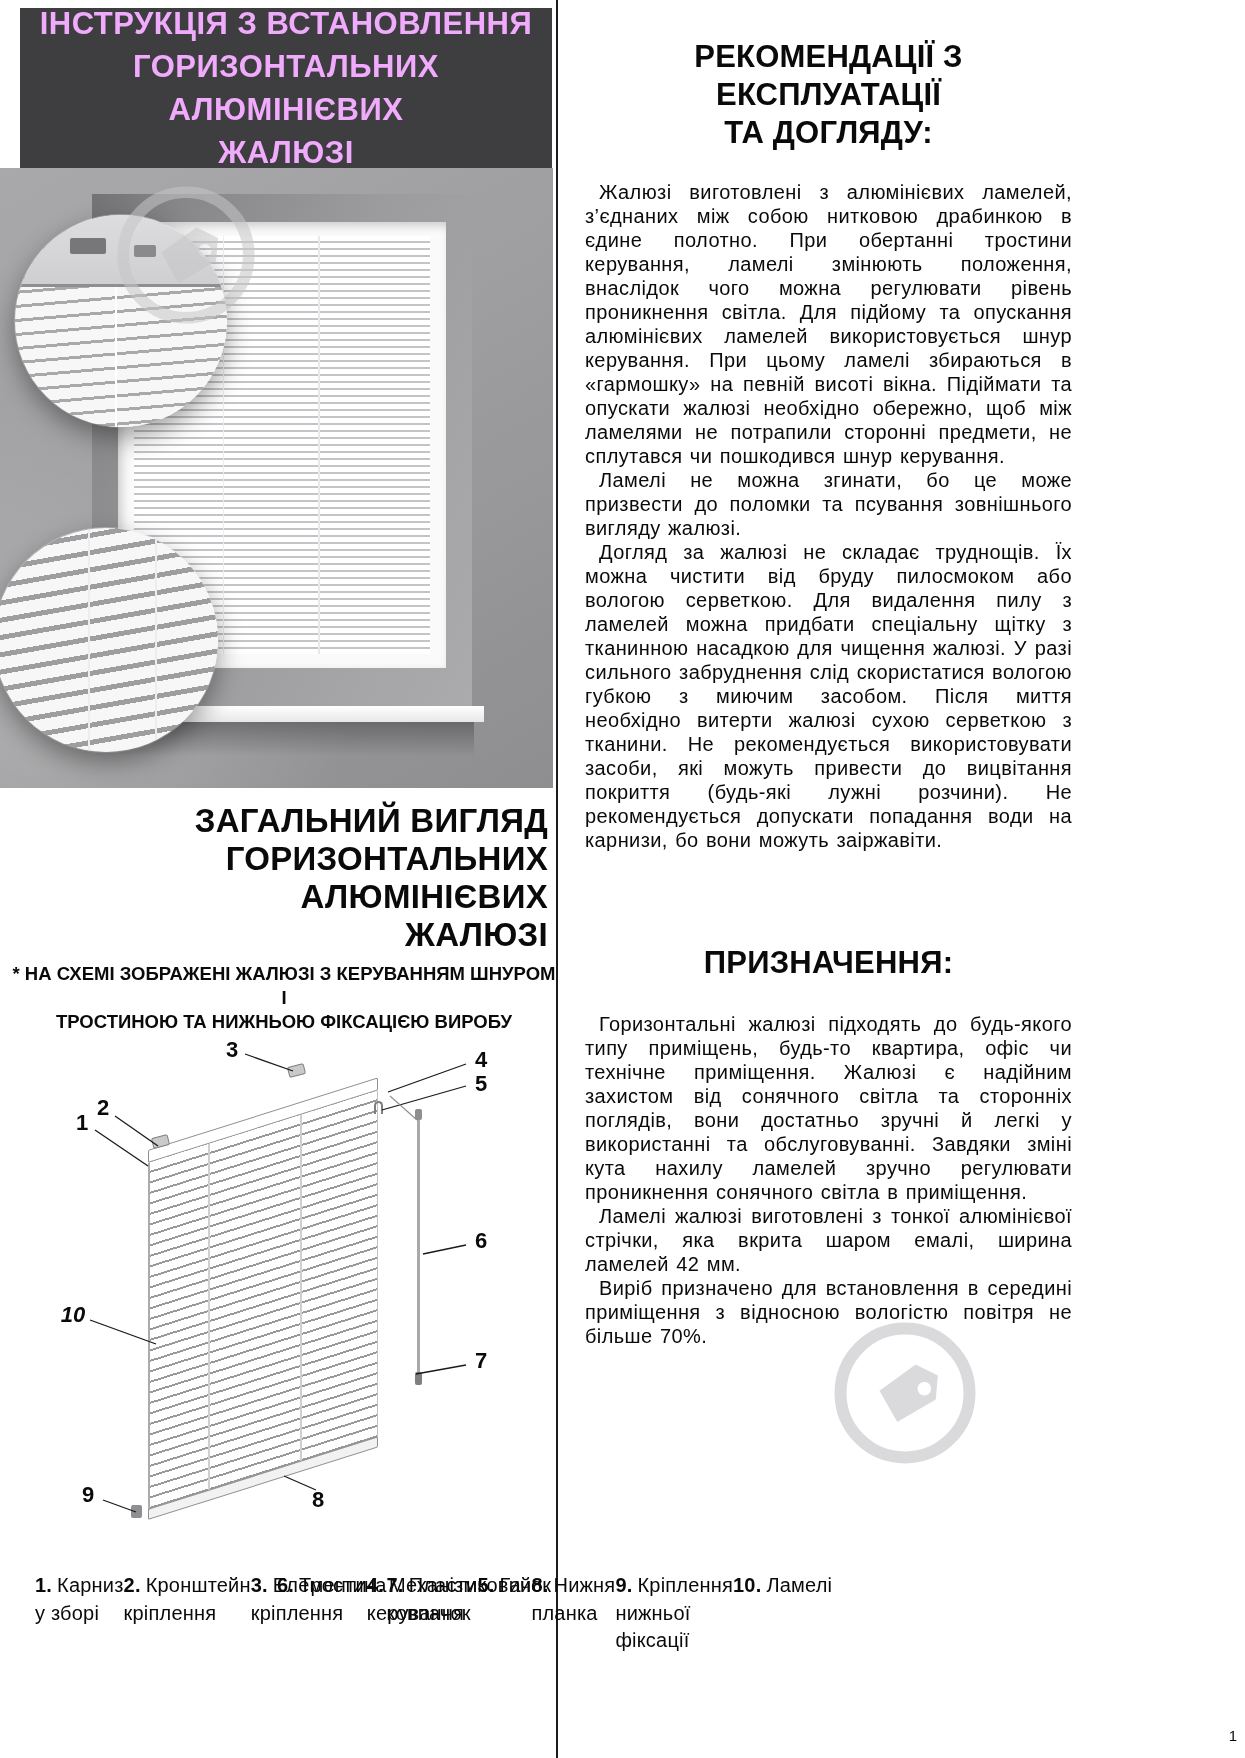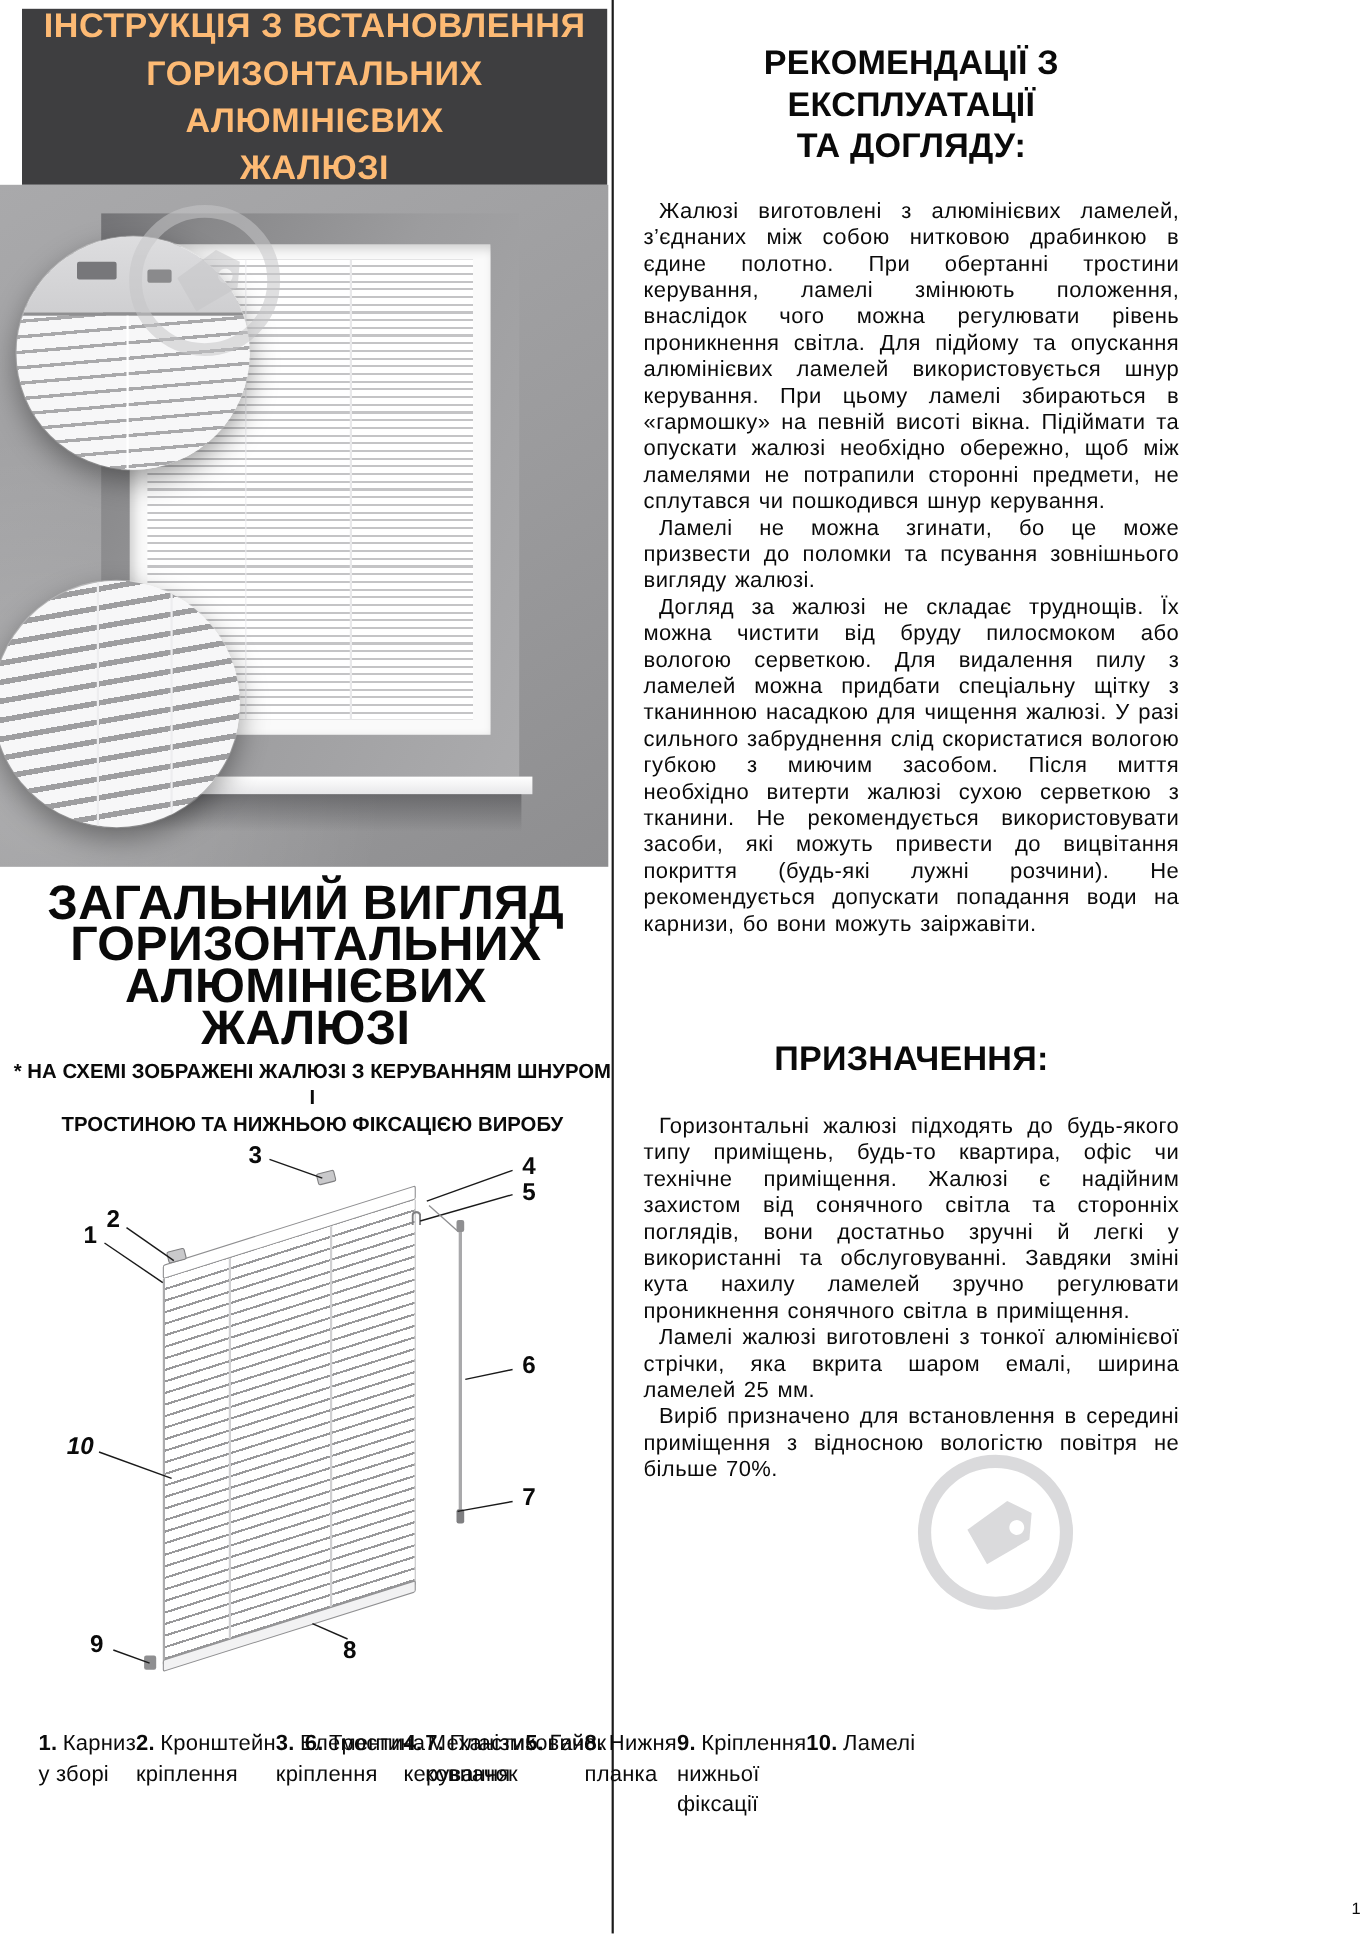--- a/index.html
+++ b/index.html
@@ -19,21 +19,21 @@
     position:absolute; left:556px; top:0; width:2px; height:1758px;
     background:#1b1b1b;
   }
   .prelines { white-space:pre-line; }
 
   
   .left-col { position:absolute; left:0; top:0; width:556px; }
 
   .install-header {
     margin:8px 0 0 20px; width:532px; height:160px;
-    background:#3e3e40; color:#fdba74;
+    background:#3e3e40; color:#f0abfc;
     display:flex; align-items:center; justify-content:center;
   }
   .install-header h1 {
     margin:0; font-size:31px; line-height:43px; font-weight:700;
     text-align:center; letter-spacing:0.5px;
   }
 
   
   .photo {
     position:relative; width:553px; height:620px; margin-top:0;
@@ -89,22 +89,22 @@
   .circle-b .str1 { position:absolute; left:42%; top:0; bottom:0; width:2px; background:#ededef; }
   .circle-b .str2 { position:absolute; left:72%; top:0; bottom:0; width:2px; background:#ededef; }
 
   .watermark { position:absolute; color:#c6c6c8; opacity:0.55; }
   .watermark svg { display:block; width:100%; height:100%; }
   .wm-a { left:113px; top:14px; width:146px; height:146px; }
   .wm-b { left:830px; top:1318px; width:150px; height:150px; color:#d4d4d6; opacity:0.85; }
 
   
   .overview-title {
-    margin:14px 8px 0; font-size:44px; line-height:38px; font-weight:700;
-    text-align:center; letter-spacing:0.3px;
+    margin:14px 8px 0; font-size:33px; line-height:38px; font-weight:700;
+    text-align:right; letter-spacing:0.3px;
   }
   .overview-note {
     margin:8px 0 0; font-size:18.5px; line-height:24px; font-weight:700;
     text-align:center;
     padding-left:12px;
   }
 
   
   .diagram { position:relative; width:553px; height:520px; margin-top:4px; }
   .headrail {
@@ -272,21 +272,21 @@
 
   <div class="right-col">
     <h2 class="rec-title prelines">РЕКОМЕНДАЦІЇ З ЕКСПЛУАТАЦІЇ
 ТА ДОГЛЯДУ:</h2>
     <p class="body-par">Жалюзі виготовлені з алюмінієвих ламелей, з’єднаних між собою нитковою драбинкою в єдине полотно. При обертанні тростини керування, ламелі змінюють положення, внаслідок чого можна регулювати рівень проникнення світла. Для підйому та опускання алюмінієвих ламелей використовується шнур керування. При цьому ламелі збираються в «гармошку» на певній висоті вікна. Підіймати та опускати жалюзі необхідно обережно, щоб між ламелями не потрапили сторонні предмети, не сплутався чи пошкодився шнур керування.</p>
     <p class="body-par">Ламелі не можна згинати, бо це може призвести до поломки та псування зовнішнього вигляду жалюзі.</p>
     <p class="body-par">Догляд за жалюзі не складає труднощів. Їх можна чистити від бруду пилосмоком або вологою серветкою. Для видалення пилу з ламелей можна придбати спеціальну щітку з тканинною насадкою для чищення жалюзі. У разі сильного забруднення слід скористатися вологою губкою з миючим засобом. Після миття необхідно витерти жалюзі сухою серветкою з тканини. Не рекомендується використовувати засоби, які можуть привести до вицвітання покриття (будь-які лужні розчини). Не рекомендується допускати попадання води на карнизи, бо вони можуть заіржавіти.</p>
 
     <h2 class="purpose-title">ПРИЗНАЧЕННЯ:</h2>
     <p class="body-par">Горизонтальні жалюзі підходять до будь-якого типу приміщень, будь-то квартира, офіс чи технічне приміщення. Жалюзі є надійним захистом від сонячного світла та сторонніх поглядів, вони достатньо зручні й легкі у використанні та обслуговуванні. Завдяки зміні кута нахилу ламелей зручно регулювати проникнення сонячного світла в приміщення.</p>
-    <p class="body-par">Ламелі жалюзі виготовлені з тонкої алюмінієвої стрічки, яка вкрита шаром емалі, ширина ламелей 25 мм.</p>
+    <p class="body-par">Ламелі жалюзі виготовлені з тонкої алюмінієвої стрічки, яка вкрита шаром емалі, ширина ламелей 42 мм.</p>
     <p class="body-par">Виріб призначено для встановлення в середині приміщення з відносною вологістю повітря не більше 70%.</p>
   </div>
 
   <span class="watermark wm-b">
     <svg viewBox="0 0 100 100">
       <circle cx="50" cy="50" r="43" fill="none" stroke="currentColor" stroke-width="8"></circle>
       <g transform="rotate(12 50 50)">
         <path d="M33 52 L53 30 L69 34 L71 50 L49 70 Z M62 40 a4.5 4.5 0 1 0 0.01 0 Z" fill="currentColor" fill-rule="evenodd"></path>
       </g>
     </svg>

